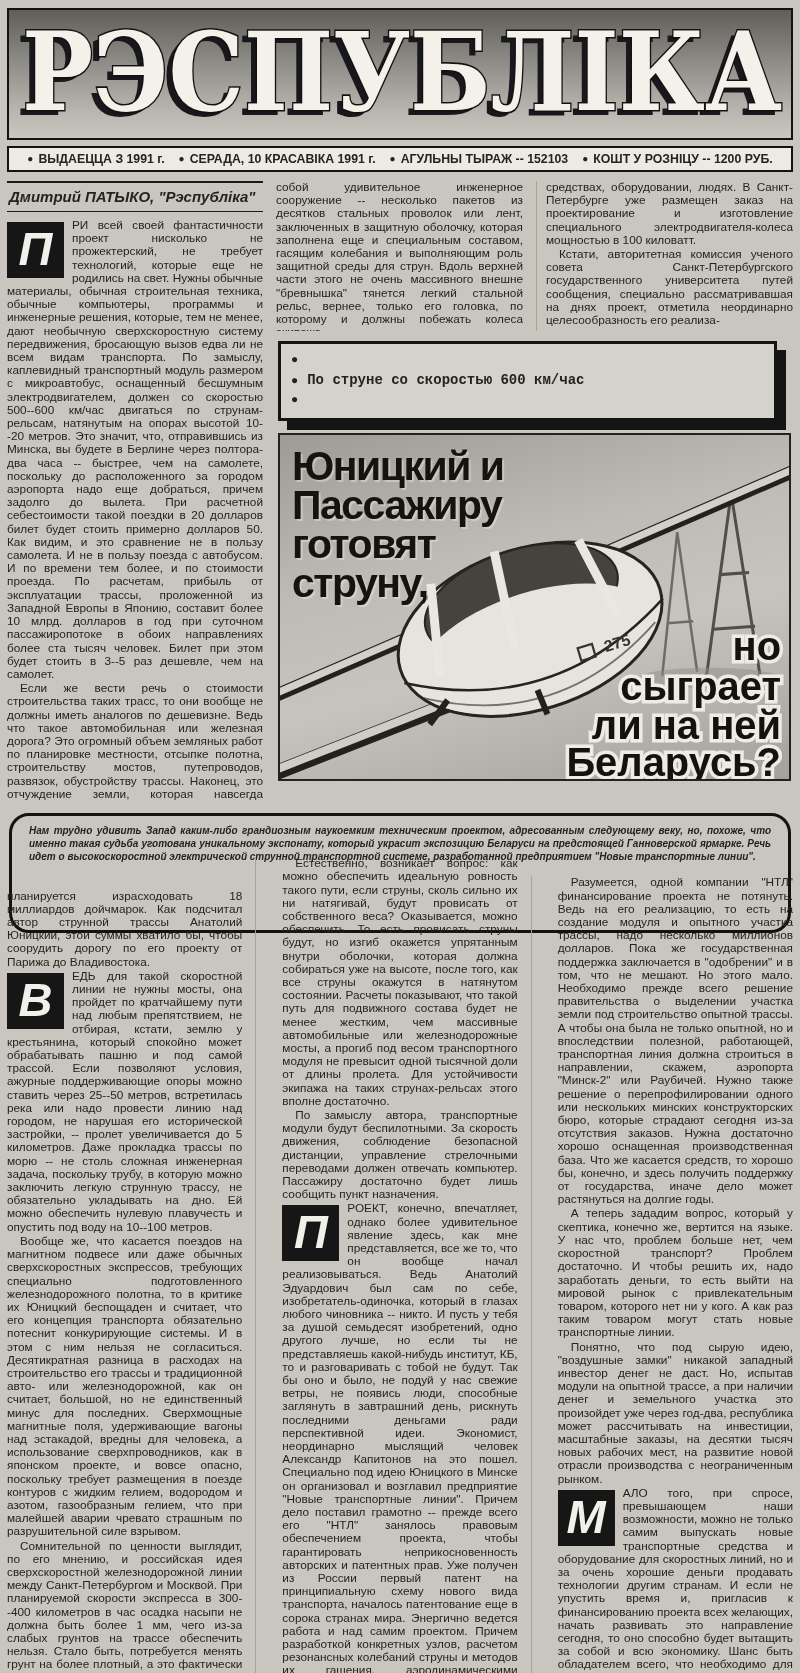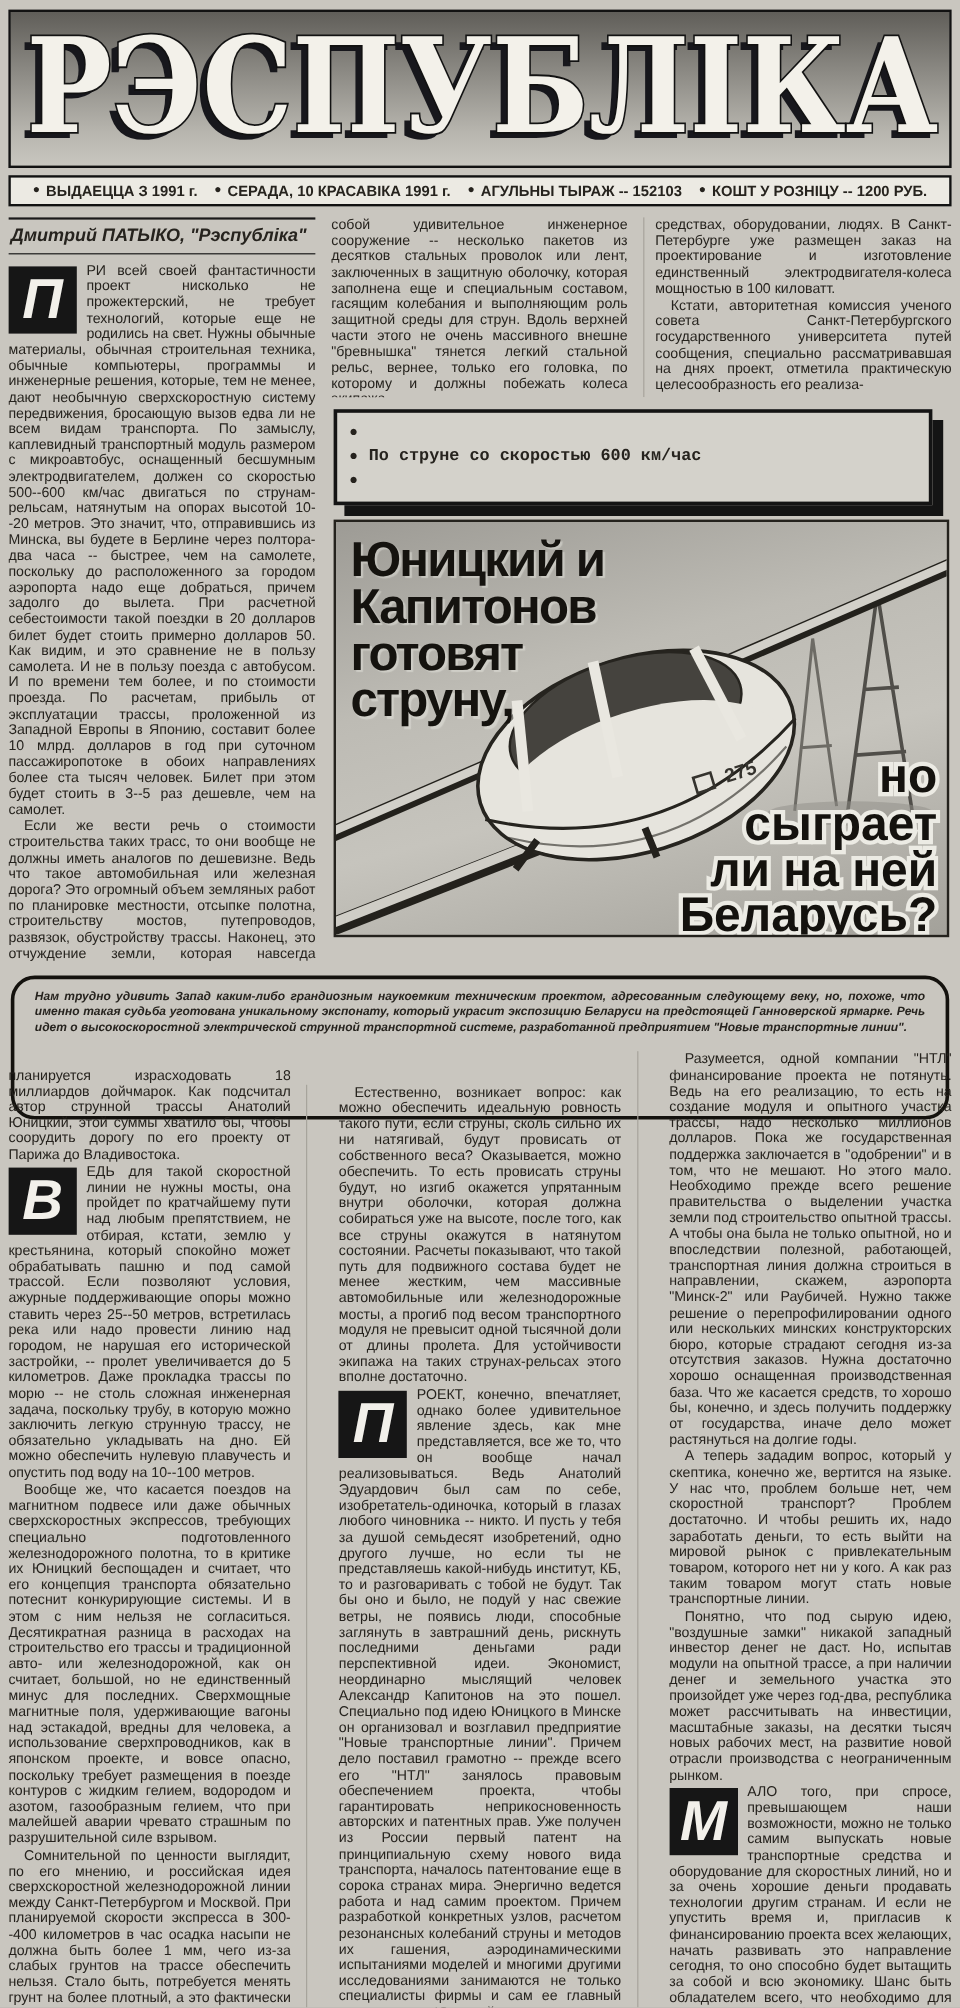--- a/index.html
+++ b/index.html
@@ -115,22 +115,22 @@
       <p class="art"><span class="dropcap">П</span><span>РИ всей своей фантастичности проект нисколько не прожектерский, не требует технологий, которые еще не родились на свет. Нужны обычные материалы, обычная строительная техника, обычные компьютеры, программы и инженерные решения, которые, тем не менее, дают необычную сверхскоростную систему передвижения, бросающую вызов едва ли не всем видам транспорта. По замыслу, каплевидный транспортный модуль размером с микроавтобус, оснащенный бесшумным электродвигателем, должен со скоростью 500--600 км/час двигаться по струнам-рельсам, натянутым на опорах высотой 10--20 метров. Это значит, что, отправившись из Минска, вы будете в Берлине через полтора-два часа -- быстрее, чем на самолете, поскольку до расположенного за городом аэропорта надо еще добраться, причем задолго до вылета. При расчетной себестоимости такой поездки в 20 долларов билет будет стоить примерно долларов 50. Как видим, и это сравнение не в пользу самолета. И не в пользу поезда с автобусом. И по времени тем более, и по стоимости проезда. По расчетам, прибыль от эксплуатации трассы, проложенной из Западной Европы в Японию, составит более 10 млрд. долларов в год при суточном пассажиропотоке в обоих направлениях более ста тысяч человек. Билет при этом будет стоить в 3--5 раз дешевле, чем на самолет.</span></p>
       <p class="art ind">Если же вести речь о стоимости строительства таких трасс, то они вообще не должны иметь аналогов по дешевизне. Ведь что такое автомобильная или железная дорога? Это огромный объем земляных работ по планировке местности, отсыпке полотна, строительству мостов, путепроводов, развязок, обустройству трассы. Наконец, это отчуждение земли, которая навсегда изымается из сельскохозяйственного пользования. Сумму же расходов на строительство скоростных трасс для поездов на магнитном подвесе вообще следует произносить только зажмурившись. Немцы, например, собираются строить такую дорогу между Берлином и Гамбургом, на что</p>
     </div>
 
     <div class="rightzone">
       <div class="toprow">
         <div class="tcol">
           <p class="art">собой удивительное инженерное сооружение -- несколько пакетов из десятков стальных проволок или лент, заключенных в защитную оболочку, которая заполнена еще и специальным составом, гасящим колебания и выполняющим роль защитной среды для струн. Вдоль верхней части этого не очень массивного внешне "бревнышка" тянется легкий стальной рельс, вернее, только его головка, по которому и должны побежать колеса экипажа.</p>
         </div>
         <div class="tcol">
-          <p class="art">средствах, оборудовании, людях. В Санкт-Петербурге уже размещен заказ на проектирование и изготовление единственный электродвигателя-колеса мощностью в 100 киловатт.</p>
-          <p class="art ind">Кстати, авторитетная комиссия ученого совета Санкт-Петербургского государственного университета путей сообщения, специально рассматривавшая на днях проект, отметила практическую целесообразность его реализа-</p>
+          <p class="art">средствах, оборудовании, людях. В Санкт-Петербурге уже размещен заказ на проектирование и изготовление специального электродвигателя-колеса мощностью в 100 киловатт.</p>
+          <p class="art ind">Кстати, авторитетная комиссия ученого совета Санкт-Петербургского государственного университета путей сообщения, специально рассматривавшая на днях проект, отметила неординарно целесообразность его реализа-</p>
         </div>
       </div>
 
       <div class="hbox">
         <div class="hline">
           <span class="hbullet">●</span>
         </div>
         <div class="hline">
           <span class="hbullet">●</span>
           <span>По струне со скоростью 600 км/час</span>
@@ -171,21 +171,21 @@
 
           <g font-family="Liberation Sans, sans-serif" font-weight="bold" font-size="40" text-anchor="end">
             <text x="502" y="222" stroke="#ecebe4" stroke-width="7" paint-order="stroke" fill="#14120e">но</text>
             <text x="502" y="262" stroke="#ecebe4" stroke-width="7" paint-order="stroke" fill="#14120e">сыграет</text>
             <text x="502" y="300" stroke="#ecebe4" stroke-width="7" paint-order="stroke" fill="#14120e">ли на ней</text>
             <text x="502" y="337" stroke="#ecebe4" stroke-width="7" paint-order="stroke" fill="#14120e">Беларусь?</text>
           </g>
         </svg>
         <div class="headline-left">
           <div>Юницкий и</div>
-          <div>Капитонов</div>
+          <div>Пассажиру</div>
           <div>готовят</div>
           <div>струну,</div>
         </div>
       </div>
     </div>
   </div>
 
   <div class="leadbox">
     <p>Нам трудно удивить Запад каким-либо грандиозным наукоемким техническим проектом, адресованным следующему веку, но, похоже, что именно такая судьба уготована уникальному экспонату, который украсит экспозицию Беларуси на предстоящей Ганноверской ярмарке. Речь идет о высокоскоростной электрической струнной транспортной системе, разработанной предприятием "Новые транспортные линии".</p>
   </div>
@@ -193,20 +193,21 @@
   <div class="bottom">
     <div class="bcol">
       <p class="art">планируется израсходовать 18 миллиардов дойчмарок. Как подсчитал автор струнной трассы Анатолий Юницкий, этой суммы хватило бы, чтобы соорудить дорогу по его проекту от Парижа до Владивостока.</p>
       <p class="art"><span class="dropcap">В</span><span>ЕДЬ для такой скоростной линии не нужны мосты, она пройдет по кратчайшему пути над любым препятствием, не отбирая, кстати, землю у крестьянина, который спокойно может обрабатывать пашню и под самой трассой. Если позволяют условия, ажурные поддерживающие опоры можно ставить через 25--50 метров, встретилась река или надо провести линию над городом, не нарушая его исторической застройки, -- пролет увеличивается до 5 километров. Даже прокладка трассы по морю -- не столь сложная инженерная задача, поскольку трубу, в которую можно заключить легкую струнную трассу, не обязательно укладывать на дно. Ей можно обеспечить нулевую плавучесть и опустить под воду на 10--100 метров.</span></p>
       <p class="art ind">Вообще же, что касается поездов на магнитном подвесе или даже обычных сверхскоростных экспрессов, требующих специально подготовленного железнодорожного полотна, то в критике их Юницкий беспощаден и считает, что его концепция транспорта обязательно потеснит конкурирующие системы. И в этом с ним нельзя не согласиться. Десятикратная разница в расходах на строительство его трассы и традиционной авто- или железнодорожной, как он считает, большой, но не единственный минус для последних. Сверхмощные магнитные поля, удерживающие вагоны над эстакадой, вредны для человека, а использование сверхпроводников, как в японском проекте, и вовсе опасно, поскольку требует размещения в поезде контуров с жидким гелием, водородом и азотом, газообразным гелием, что при малейшей аварии чревато страшным по разрушительной силе взрывом.</p>
       <p class="art ind">Сомнительной по ценности выглядит, по его мнению, и российская идея сверхскоростной железнодорожной линии между Санкт-Петербургом и Москвой. При планируемой скорости экспресса в 300--400 километров в час осадка насыпи не должна быть более 1 мм, чего из-за слабых грунтов на трассе обеспечить нельзя. Стало быть, потребуется менять грунт на более плотный, а это фактически означает строительство 600-километровой дамбы, которая нарушит естественный ток грунтовых вод и обернется экологической бедой.</p>
 
     </div>
     <div class="bcol">
       <p class="art ind">Естественно, возникает вопрос: как можно обеспечить идеальную ровность такого пути, если струны, сколь сильно их ни натягивай, будут провисать от собственного веса? Оказывается, можно обеспечить. То есть провисать струны будут, но изгиб окажется упрятанным внутри оболочки, которая должна собираться уже на высоте, после того, как все струны окажутся в натянутом состоянии. Расчеты показывают, что такой путь для подвижного состава будет не менее жестким, чем массивные автомобильные или железнодорожные мосты, а прогиб под весом транспортного модуля не превысит одной тысячной доли от длины пролета. Для устойчивости экипажа на таких струнах-рельсах этого вполне достаточно.</p>
+      <p class="art ind">По замыслу автора, транспортные модули будут беспилотными. За скорость движения, соблюдение безопасной дистанции, управление стрелочными переводами должен отвечать компьютер. Пассажиру достаточно будет лишь сообщить пункт назначения.</p>
       <p class="art"><span class="dropcap">П</span><span>РОЕКТ, конечно, впечатляет, однако более удивительное явление здесь, как мне представляется, все же то, что он вообще начал реализовываться. Ведь Анатолий Эдуардович был сам по себе, изобретатель-одиночка, который в глазах любого чиновника -- никто. И пусть у тебя за душой семьдесят изобретений, одно другого лучше, но если ты не представляешь какой-нибудь институт, КБ, то и разговаривать с тобой не будут. Так бы оно и было, не подуй у нас свежие ветры, не появись люди, способные заглянуть в завтрашний день, рискнуть последними деньгами ради перспективной идеи. Экономист, неординарно мыслящий человек Александр Капитонов на это пошел. Специально под идею Юницкого в Минске он организовал и возглавил предприятие "Новые транспортные линии". Причем дело поставил грамотно -- прежде всего его "НТЛ" занялось правовым обеспечением проекта, чтобы гарантировать неприкосновенность авторских и патентных прав. Уже получен из России первый патент на принципиальную схему нового вида транспорта, началось патентование еще в сорока странах мира. Энергично ведется работа и над самим проектом. Причем разработкой конкретных узлов, расчетом резонансных колебаний струны и методов их гашения, аэродинамическими испытаниями моделей и многими другими исследованиями занимаются не только специалисты фирмы и сам ее главный конструктор Юницкий, но и ученые ведущих научных центров Беларуси, где "НТЛ" размещает свои заказы.</span></p>
 
     </div>
     <div class="bcol">
       <p class="art ind">Разумеется, одной компании "НТЛ" финансирование проекта не потянуть. Ведь на его реализацию, то есть на создание модуля и опытного участка трассы, надо несколько миллионов долларов. Пока же государственная поддержка заключается в "одобрении" и в том, что не мешают. Но этого мало. Необходимо прежде всего решение правительства о выделении участка земли под строительство опытной трассы. А чтобы она была не только опытной, но и впоследствии полезной, работающей, транспортная линия должна строиться в направлении, скажем, аэропорта "Минск-2" или Раубичей. Нужно также решение о перепрофилировании одного или нескольких минских конструкторских бюро, которые страдают сегодня из-за отсутствия заказов. Нужна достаточно хорошо оснащенная производственная база. Что же касается средств, то хорошо бы, конечно, и здесь получить поддержку от государства, иначе дело может растянуться на долгие годы.</p>
       <p class="art ind">А теперь зададим вопрос, который у скептика, конечно же, вертится на языке. У нас что, проблем больше нет, чем скоростной транспорт? Проблем достаточно. И чтобы решить их, надо заработать деньги, то есть выйти на мировой рынок с привлекательным товаром, которого нет ни у кого. А как раз таким товаром могут стать новые транспортные линии.</p>
       <p class="art ind">Понятно, что под сырую идею, "воздушные замки" никакой западный инвестор денег не даст. Но, испытав модули на опытной трассе, а при наличии денег и земельного участка это произойдет уже через год-два, республика может рассчитывать на инвестиции, масштабные заказы, на десятки тысяч новых рабочих мест, на развитие новой отрасли производства с неограниченным рынком.</p>
       <p class="art"><span class="dropcap">М</span><span>АЛО того, при спросе, превышающем наши возможности, можно не только самим выпускать новые транспортные средства и оборудование для скоростных линий, но и за очень хорошие деньги продавать технологии другим странам. И если не упустить время и, пригласив к финансированию проекта всех желающих, начать развивать это направление сегодня, то оно способно будет вытащить за собой и всю экономику. Шанс быть обладателем всего, что необходимо для прорыва в новую сферу, выпадает не так уж и часто. Если хотите, это исторический шанс. И грош цена будет нашим экономическим стратегам, если они его не увидят.</span></p>
     </div>
   </div>

